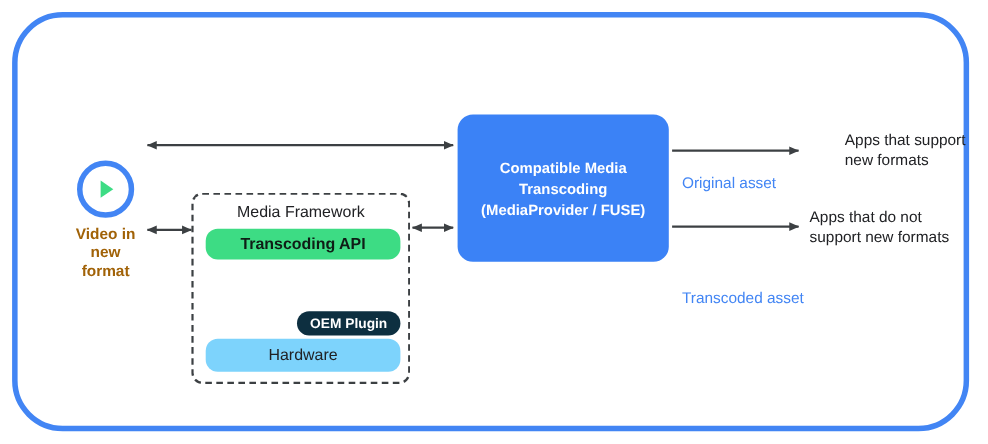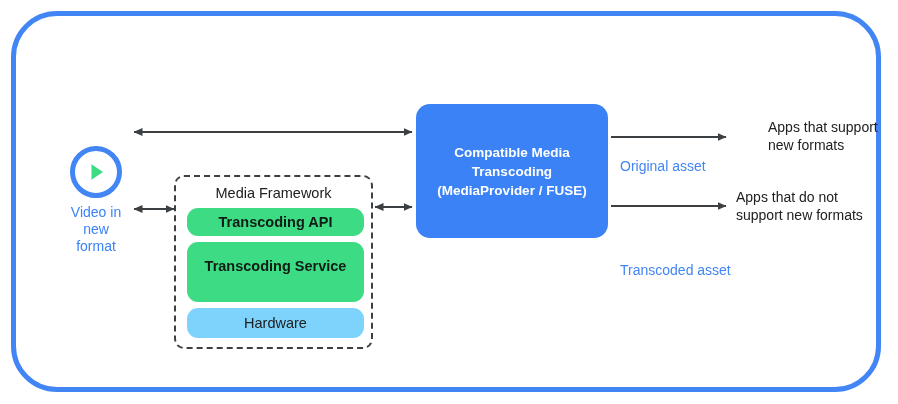--- a/index.html
+++ b/index.html
@@ -53,22 +53,23 @@
     display: flex;
     align-items: center;
     justify-content: center;
     background: #ffffff;
   }
   .play-icon svg { display: block; }
   .video-caption {
     margin-top: 6px;
     font-size: 14px;
     line-height: 17px;
-    color: #3b82f6;
+    color: #a16207;
     white-space: pre-line;
+    font-weight: bold;
   }
 
   
   .framework {
     position: absolute;
     left: 174px;
     top: 175px;
     width: 199px;
     height: 174px;
     border: 2px dashed #3c4043;
@@ -221,22 +222,22 @@
     <div class="video-caption">Video in
 new
 format</div>
   </div>
 
   <div class="framework">
     <div class="framework-title">Media Framework</div>
 
     <div class="bar bar-api">Transcoding API</div>
 
-    <div class="bar bar-service">Transcoding Service</div>
-
+
+    <div class="oem-plugin">OEM Plugin</div>
 
     <div class="bar bar-hardware">Hardware</div>
   </div>
 
   <div class="cmt-box">Compatible Media
 Transcoding
 (MediaProvider / FUSE)</div>
 
   <div class="asset-label label-original">Original asset</div>
   <div class="asset-label label-transcoded">Transcoded asset</div>

